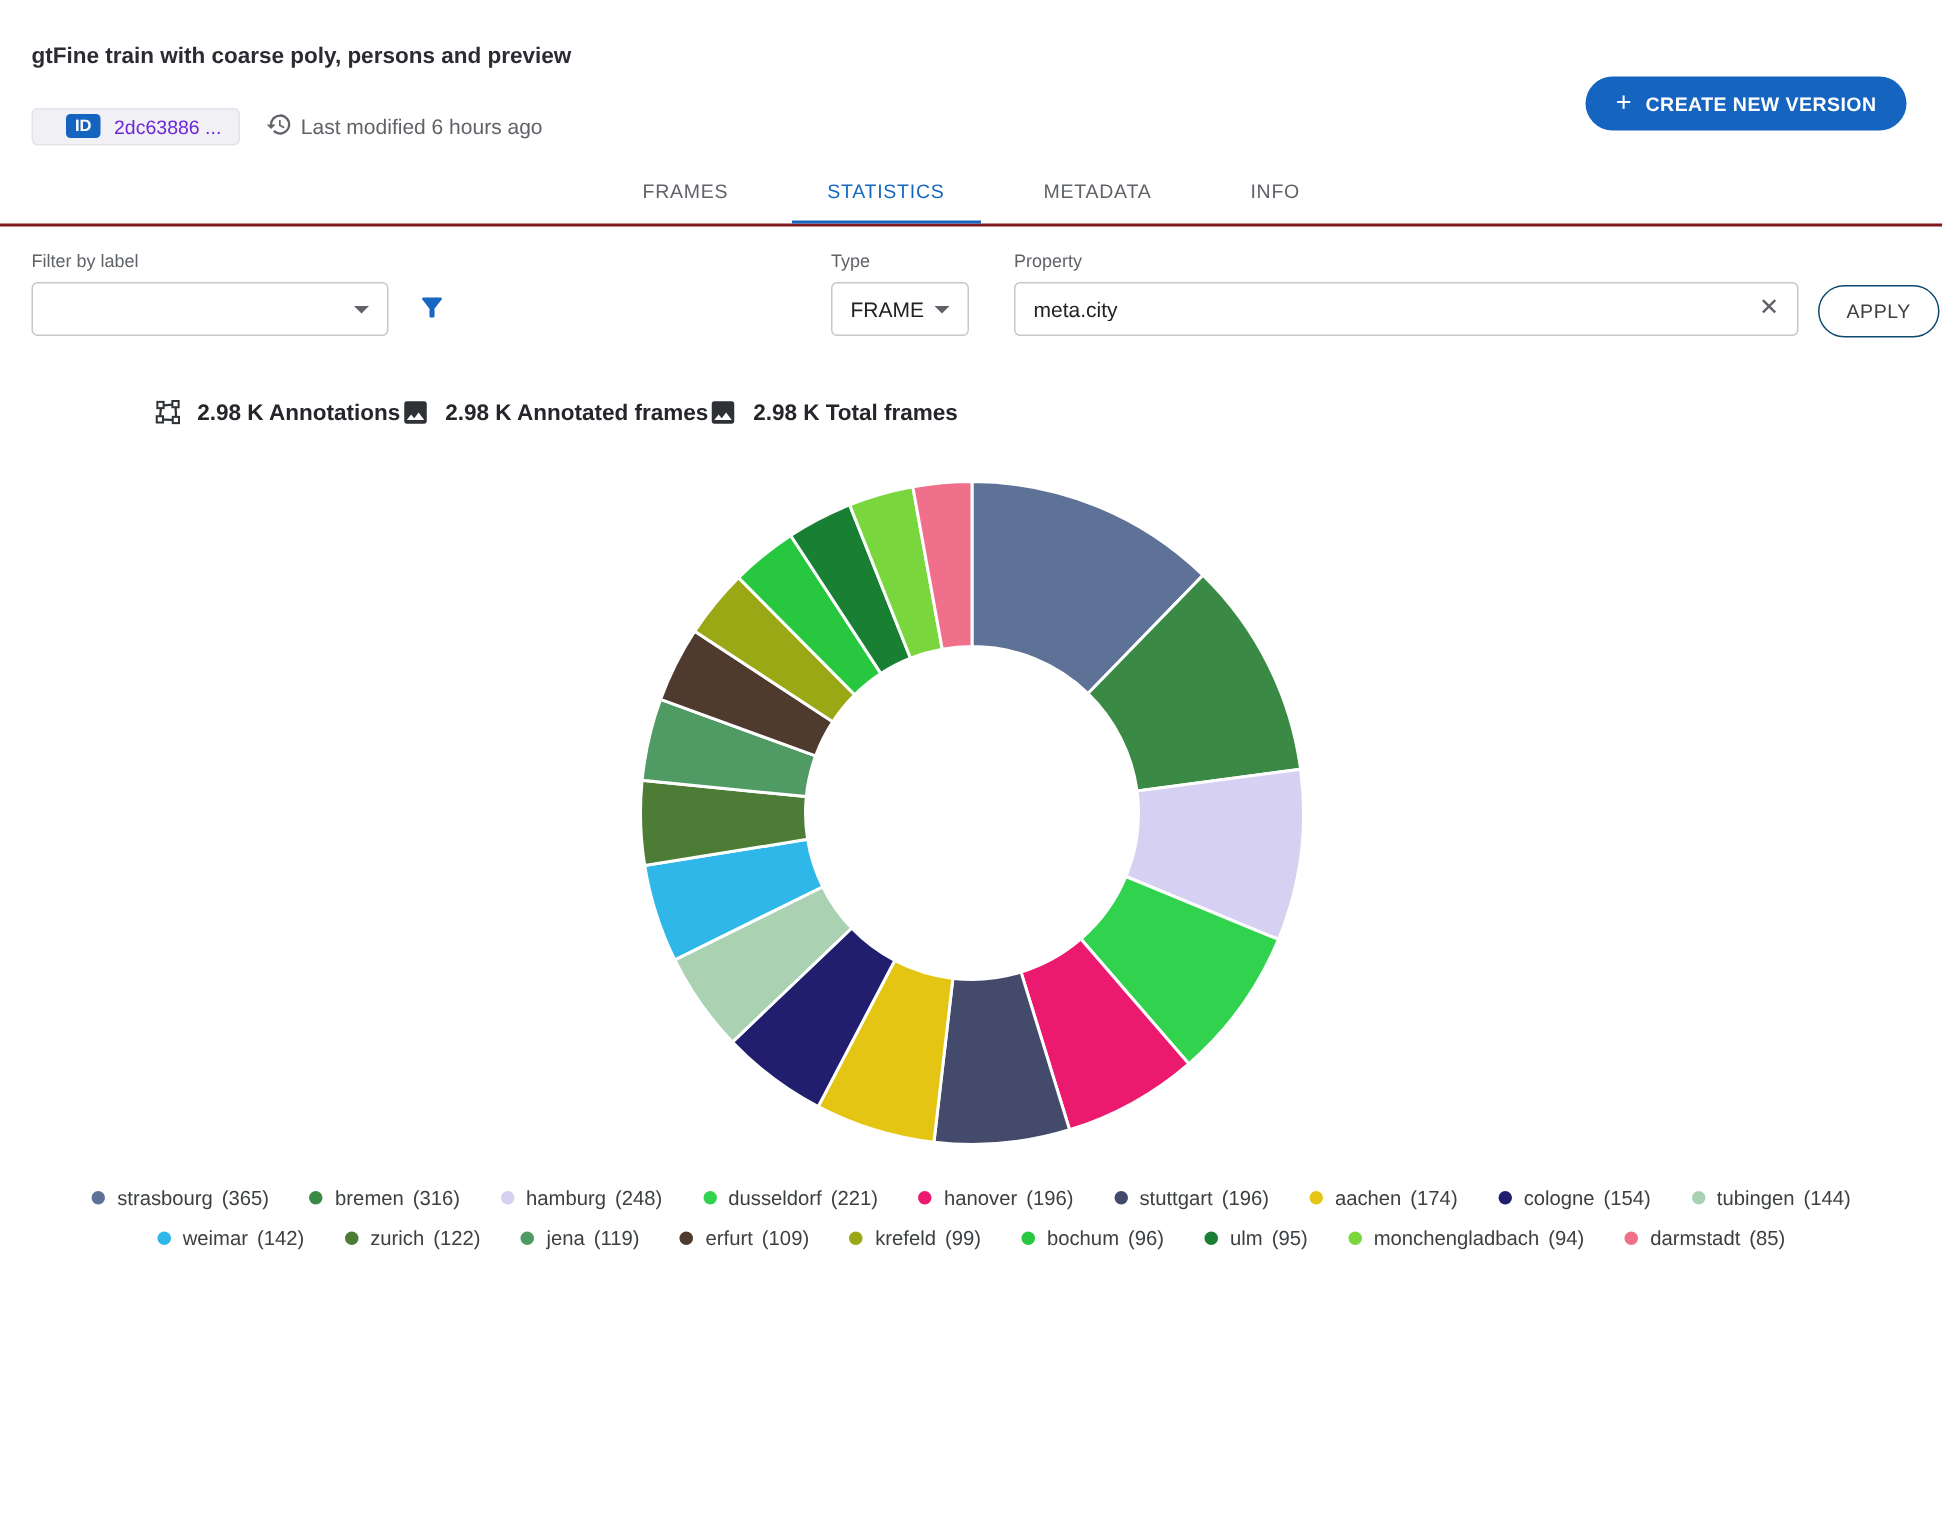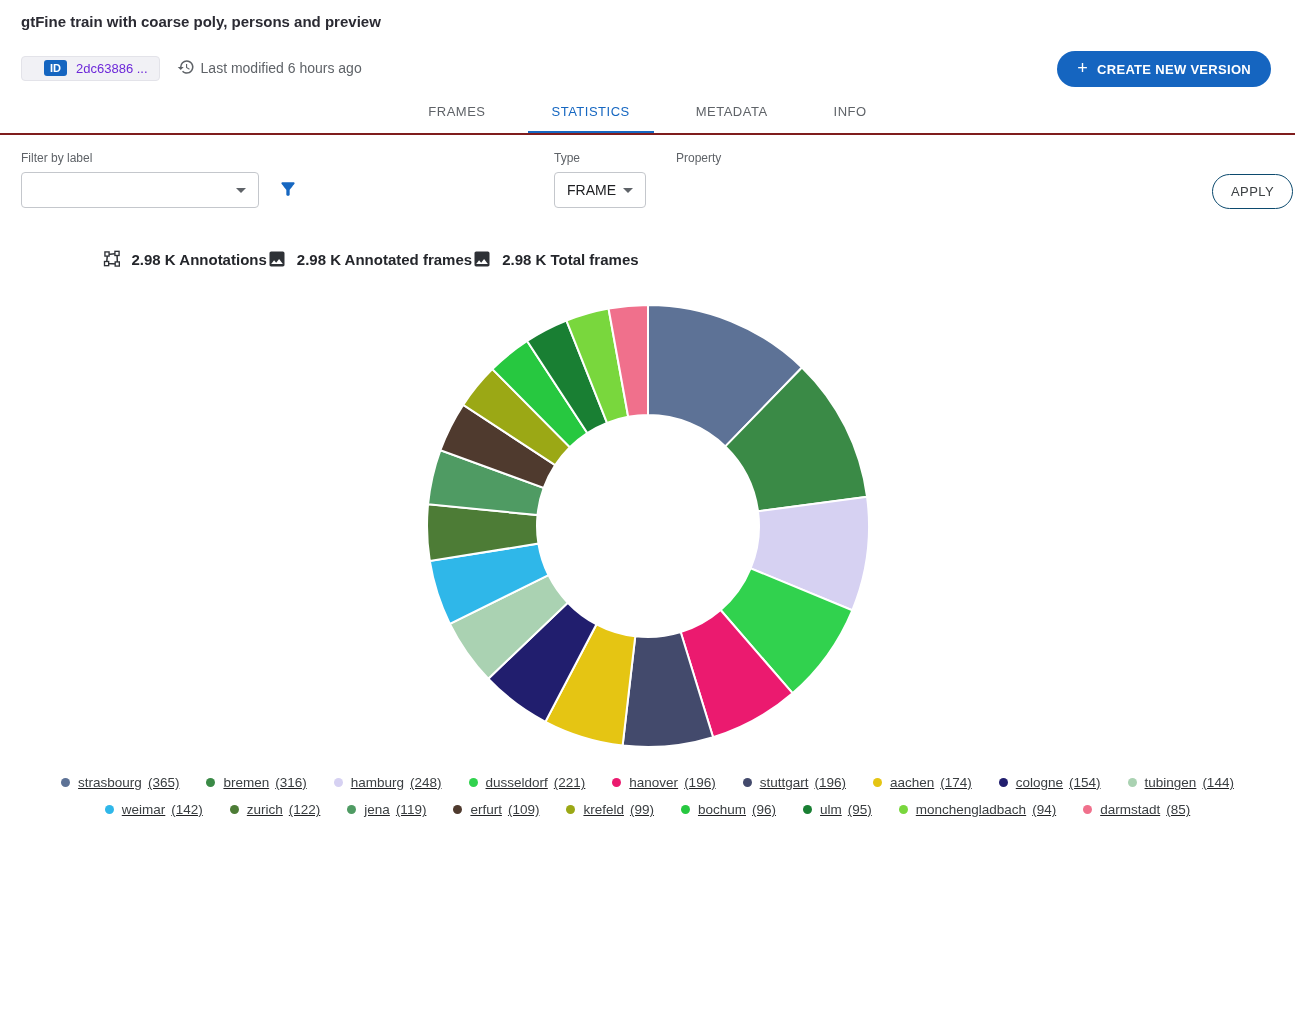--- a/index.html
+++ b/index.html
@@ -1,21 +1,21 @@
 <!DOCTYPE html>
 <html><head>
 <meta charset="utf-8">
 <style>
   * { box-sizing: border-box; }
   html,body { margin:0; padding:0; background:#fff; }
   body { font-family:"Liberation Sans", sans-serif; color:#202124; }
   .page { position:relative; width:1295px; height:1013px; background:#fff; overflow:hidden; }
 
   
-  .header { position:relative; padding:13px 24px 0 21px; }
+  .header { position:relative; padding:29px 24px 0 21px; }
   .title { font-size:15px; font-weight:700; color:#2b2b33; }
   .meta-row { display:flex; align-items:center; margin-top:26px; height:24px; }
   .id-badge { display:inline-flex; align-items:center; background:#f1f1f5; border:1px solid #e3e3e9; border-radius:4px; padding:2px; font-size:12px; }
   .id-key { background:#1565c0; color:#fff; font-weight:700; font-size:11px; padding:2px 6px; border-radius:3px;margin-left:20px; }
   .id-value { padding:2px 9px; color:#6d28d9; font-size:13px; }
   .modified { display:flex; align-items:center; gap:6px; margin-left:17px; color:#5f6368; font-size:14px; }
   .create-btn { position:absolute; right:24px; top:51px; height:36px; background:#1565c0; color:#fff; border:none; border-radius:18px; padding:0 20px; font-family:inherit; font-size:13px; font-weight:700; letter-spacing:.3px; display:flex; align-items:center; gap:9px; cursor:pointer; }
   .plus { font-size:18px; font-weight:400; line-height:1; margin-top:-2px; }
 
   
@@ -42,21 +42,21 @@
   
   .stats { width:1092px; margin:20px auto 0; display:flex; justify-content:flex-start; }
   .stat { display:flex; align-items:center; gap:10px; font-size:15px; font-weight:700; color:#24262b; }
   .stat .icon { display:flex; align-items:center; }
 
   
   .chart-wrap { display:flex; justify-content:center; margin-top:30px; }
 
   
   .legend { margin-top:22px; display:flex; flex-direction:column; gap:12px; align-items:center; }
-  .legend-row { display:flex; gap:27px; justify-content:center;text-decoration:underline; }
+  .legend-row { display:flex; gap:27px; justify-content:center; }
   .legend-item { display:flex; align-items:center; gap:8px; font-size:13.5px; color:#3c4043; cursor:pointer; }
   .legend-dot { width:9px; height:9px; border-radius:50%; flex:0 0 auto; }
   .legend-count { margin-left:-2px; }
 </style>
 </head>
 <body>
 
 <div class="page">
 
   <div class="header">
@@ -101,20 +101,24 @@
     <div class="type-group">
       <span class="field-label">Type</span>
       <div class="select">
         <span>FRAME</span>
         <span class="caret"></span>
       </div>
     </div>
 
     <div class="prop-group">
       <span class="field-label">Property</span>
+      <div class="text-box">
+        <input value="meta.city" style="">
+        <span class="clear-x">✕</span>
+      </div>
     </div>
 
     <button class="apply-btn">APPLY</button>
   </div>
 
   <div class="stats" id="stats">
       <div class="stat">
         <span class="icon">
           <svg width="20" height="20" viewBox="0 0 24 24">
             <path d="M6.5 6.5 L18 5.5 L18.5 18 L5.5 17.5 Z" fill="none" stroke="#2e3136" stroke-width="1.8"></path>

